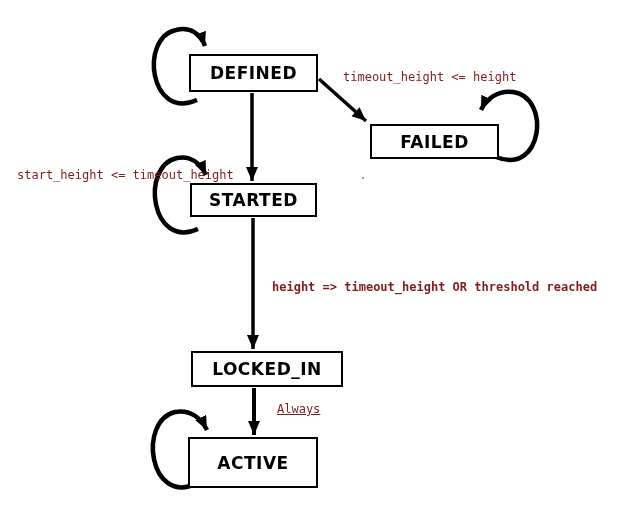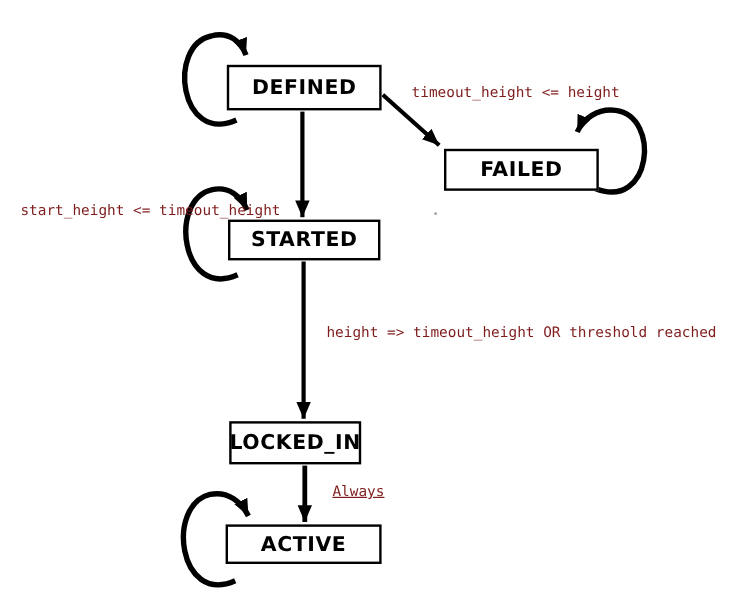--- a/index.html
+++ b/index.html
@@ -82,31 +82,31 @@
   </div>
 
   <div class="state-box" style="left:190px; top:183px; width:127px; height:34px;">
     <span class="state-label">STARTED</span>
   </div>
 
   <div class="state-box" style="left:370px; top:124px; width:129px; height:35px;">
     <span class="state-label">FAILED</span>
   </div>
 
-  <div class="state-box" style="left:191px; top:351px; width:110px; height:36px;">
+  <div class="state-box" style="left:191px; top:351px; width:152px; height:36px;">
     <span class="state-label">LOCKED_IN</span>
   </div>
 
-  <div class="state-box" style="left:188px; top:437px; width:130px; height:33px;">
+  <div class="state-box" style="left:188px; top:437px; width:130px; height:51px;">
     <span class="state-label">ACTIVE</span>
   </div>
 
   <div class="edge-label" style="left:343px; top:70px;">timeout_height &lt;= height</div>
 
   <div class="edge-label" style="left:17px; top:136px;margin-top:32px;">start_height &lt;= timeout_height</div>
 
-  <div class="edge-label" style="left:272px; top:270px;">height =&gt; timeout_height OR threshold reached</div>
+  <div class="edge-label" style="left:272px; top:280px;font-weight:bold;">height =&gt; timeout_height OR threshold reached</div>
 
   <div class="edge-label" style="left:277px; top:402px;text-decoration:underline;">Always</div>
 
   <div class="stray-dot"></div>
 
 </div>
 
 </body></html>

